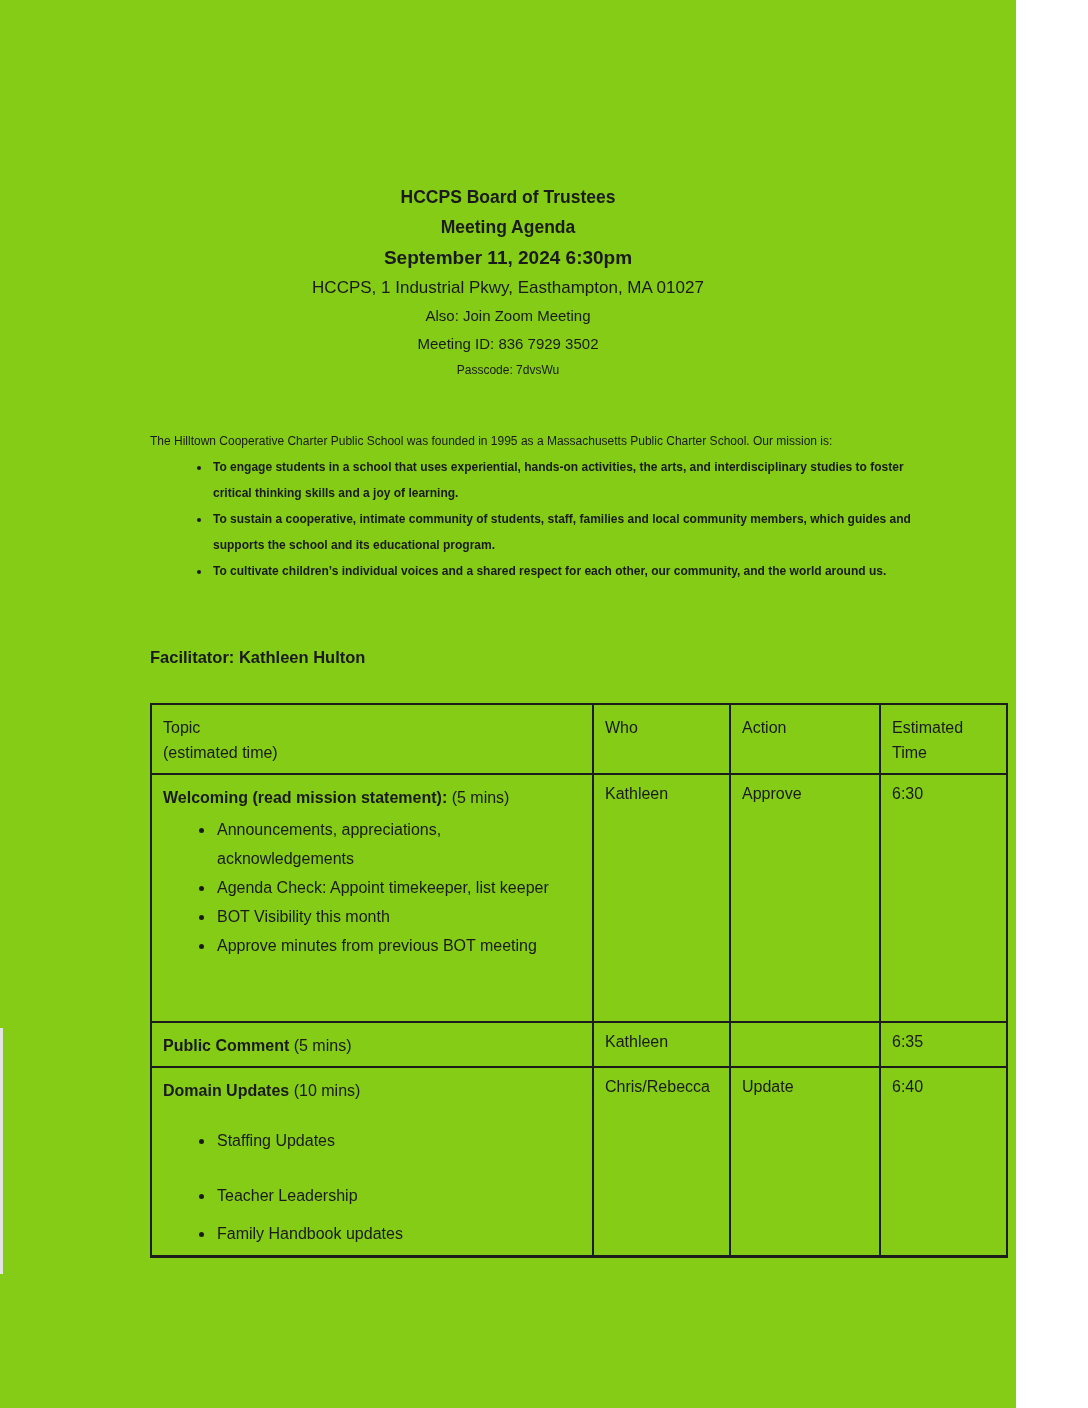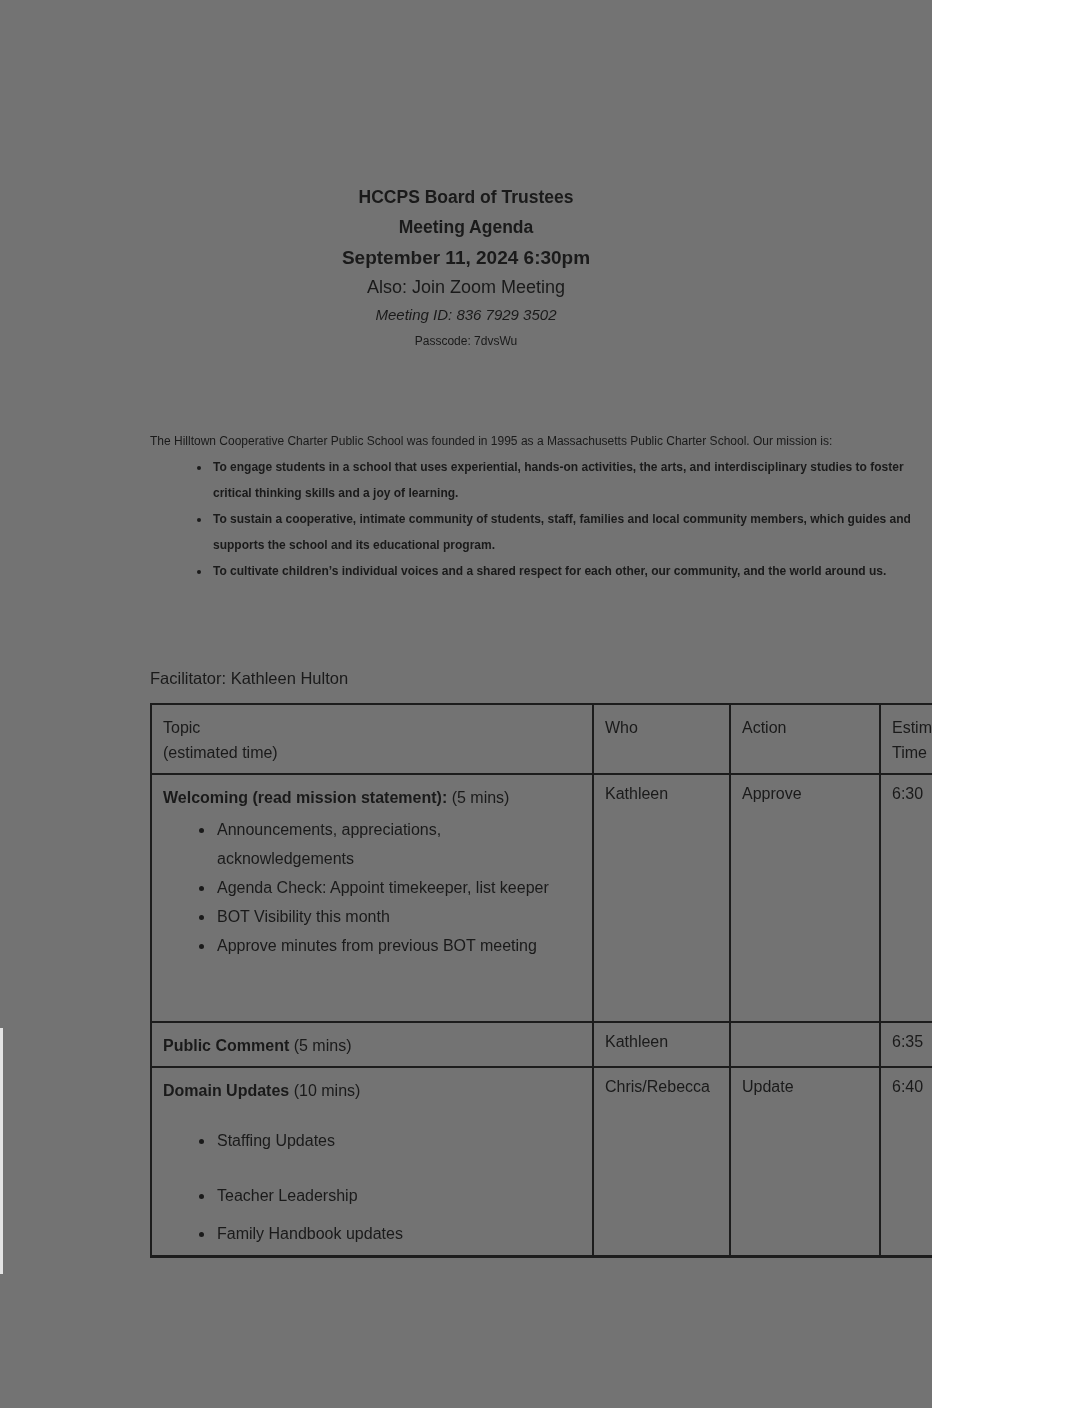--- a/index.html
+++ b/index.html
@@ -4,40 +4,40 @@
 <style>
   * { box-sizing: border-box; }
   html, body {
     margin: 0; padding: 0;
     background: #ffffff;
     font-family: "Liberation Sans", sans-serif;
     color: #1a1a1a;
   }
   .page {
     position: relative;
-    width: 932px;
+    width: 1016px;
     height: 1408px;
-    background: #737373;
+    background: #84cc16;
     overflow: hidden;
   }
 
   
   .doc-header {
     position: absolute;
     top: 182px; left: 0;
     width: 100%;
     text-align: center;
   }
   .h-org   { font-size: 17.5px; font-weight: 700; line-height: 30px; }
   .h-doc   { font-size: 17.5px; font-weight: 700; line-height: 30px; }
   .h-date  { font-size: 19px;   font-weight: 700; line-height: 31px; }
   .h-loc   { font-size: 17px;   line-height: 29px; }
-  .h-also  { font-size: 18px;   line-height: 28px; }
+  .h-also  { font-size: 15px;   line-height: 28px; }
   .h-url   { font-size: 14.8px; line-height: 27px; }
-  .h-mid   { font-size: 15px;   line-height: 27px; font-style: italic; }
+  .h-mid   { font-size: 15px;   line-height: 27px; }
   .h-pass  { font-size: 12px;   line-height: 26px; }
 
   
   .mission {
     position: absolute;
     top: 428px; left: 150px;
     width: 798px;
     font-size: 12px;
     line-height: 26px;
   }
@@ -45,23 +45,23 @@
     margin: 0;
     padding-left: 61px;
     width: 786px;
     list-style: disc;
   }
   .mission-bullets li { padding-left: 2px; font-weight: bold; }
 
   
   .facilitator {
     position: absolute;
-    top: 669px; left: 150px;
+    top: 648px; left: 150px;
     font-size: 16.5px;
-    font-weight: 400;
+    font-weight: 700;
   }
 
   
   table.agenda {
     position: absolute;
     top: 703px; left: 150px;
     width: 856px;
     border-collapse: collapse;
     table-layout: fixed;
     font-size: 16px;
@@ -128,20 +128,21 @@
 </style>
 </head>
 <body>
 
 <div class="page">
 
   <div class="doc-header">
     <div class="h-org">HCCPS Board of Trustees</div>
     <div class="h-doc">Meeting Agenda</div>
     <div class="h-date">September 11, 2024 6:30pm</div>
+    <div class="h-loc">HCCPS, 1 Industrial Pkwy, Easthampton, MA 01027</div>
     <div class="h-also">Also: Join Zoom Meeting</div>
     <div class="h-mid">Meeting ID: 836 7929 3502</div>
     <div class="h-pass">Passcode: 7dvsWu</div>
   </div>
 
   <div class="mission">
     <div>The Hilltown Cooperative Charter Public School was founded in 1995 as a Massachusetts Public Charter School. Our mission is:</div>
     <ul class="mission-bullets">
       <li>To engage students in a school that uses experiential, hands-on activities, the arts, and interdisciplinary studies to foster critical thinking skills and a joy of learning.</li>
       <li>To sustain a cooperative, intimate community of students, staff, families and local community members, which guides and supports the school and its educational program.</li>

